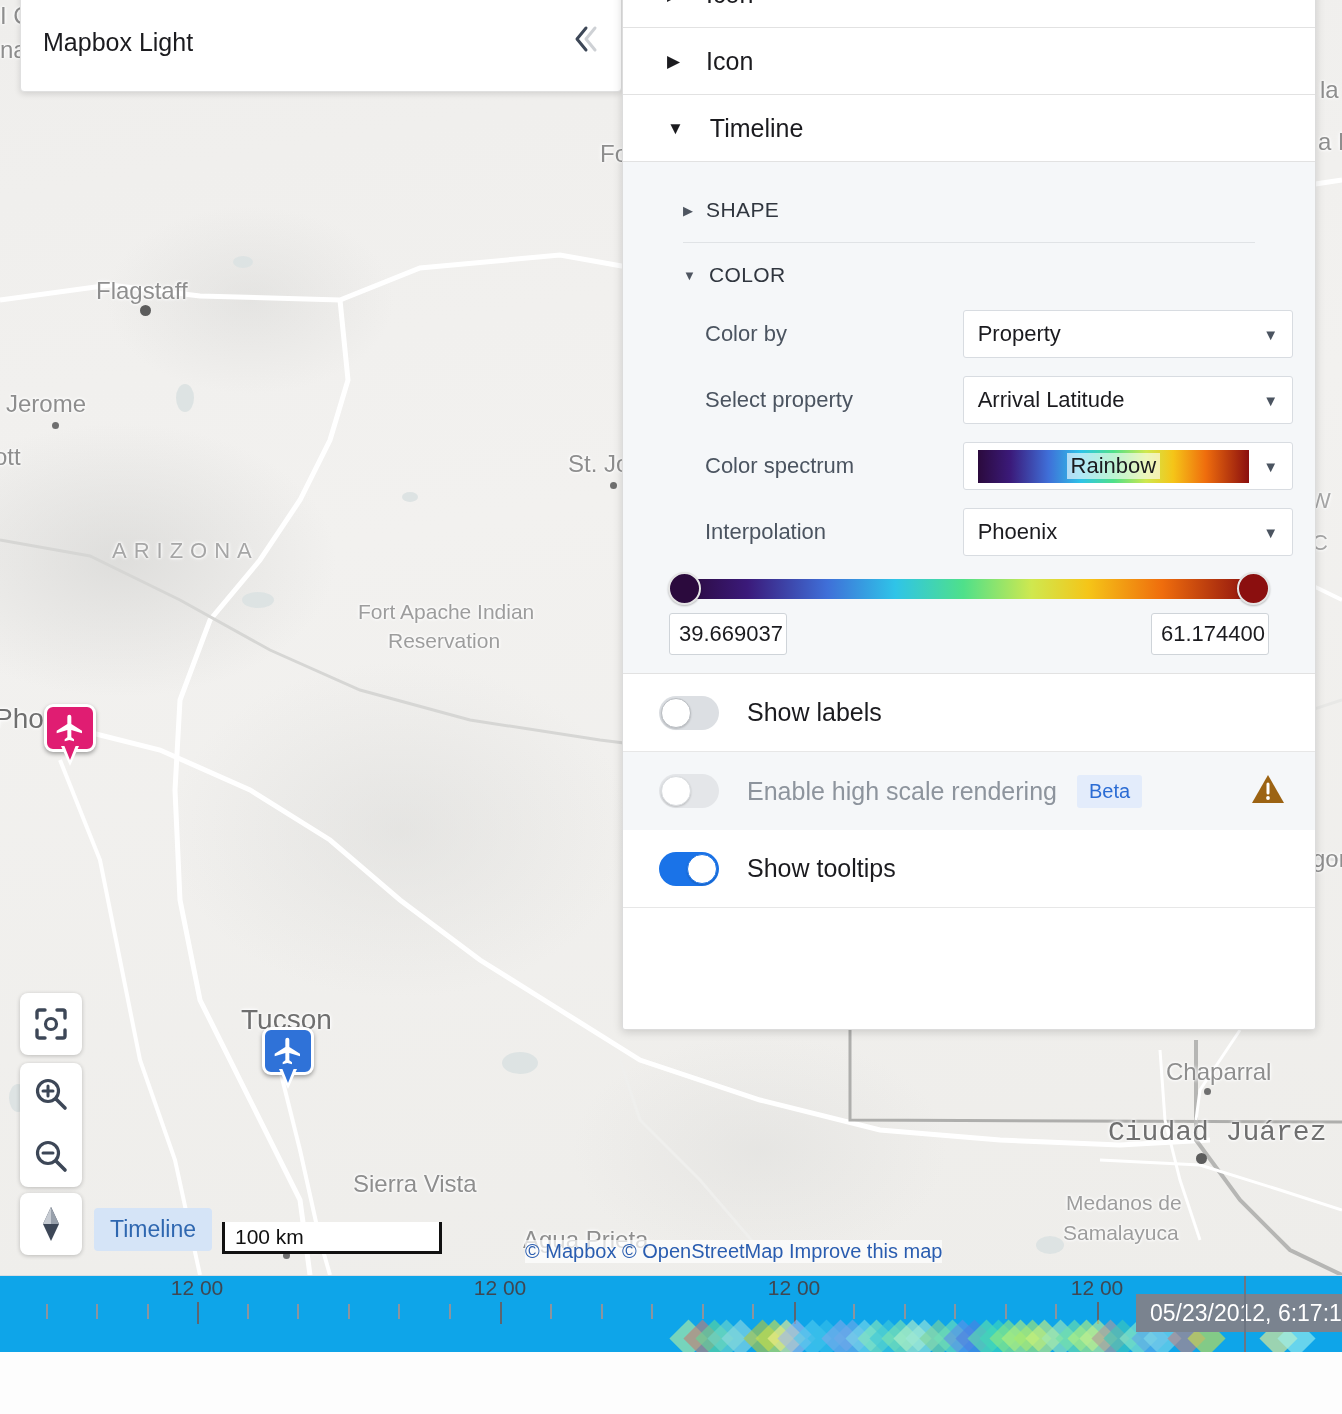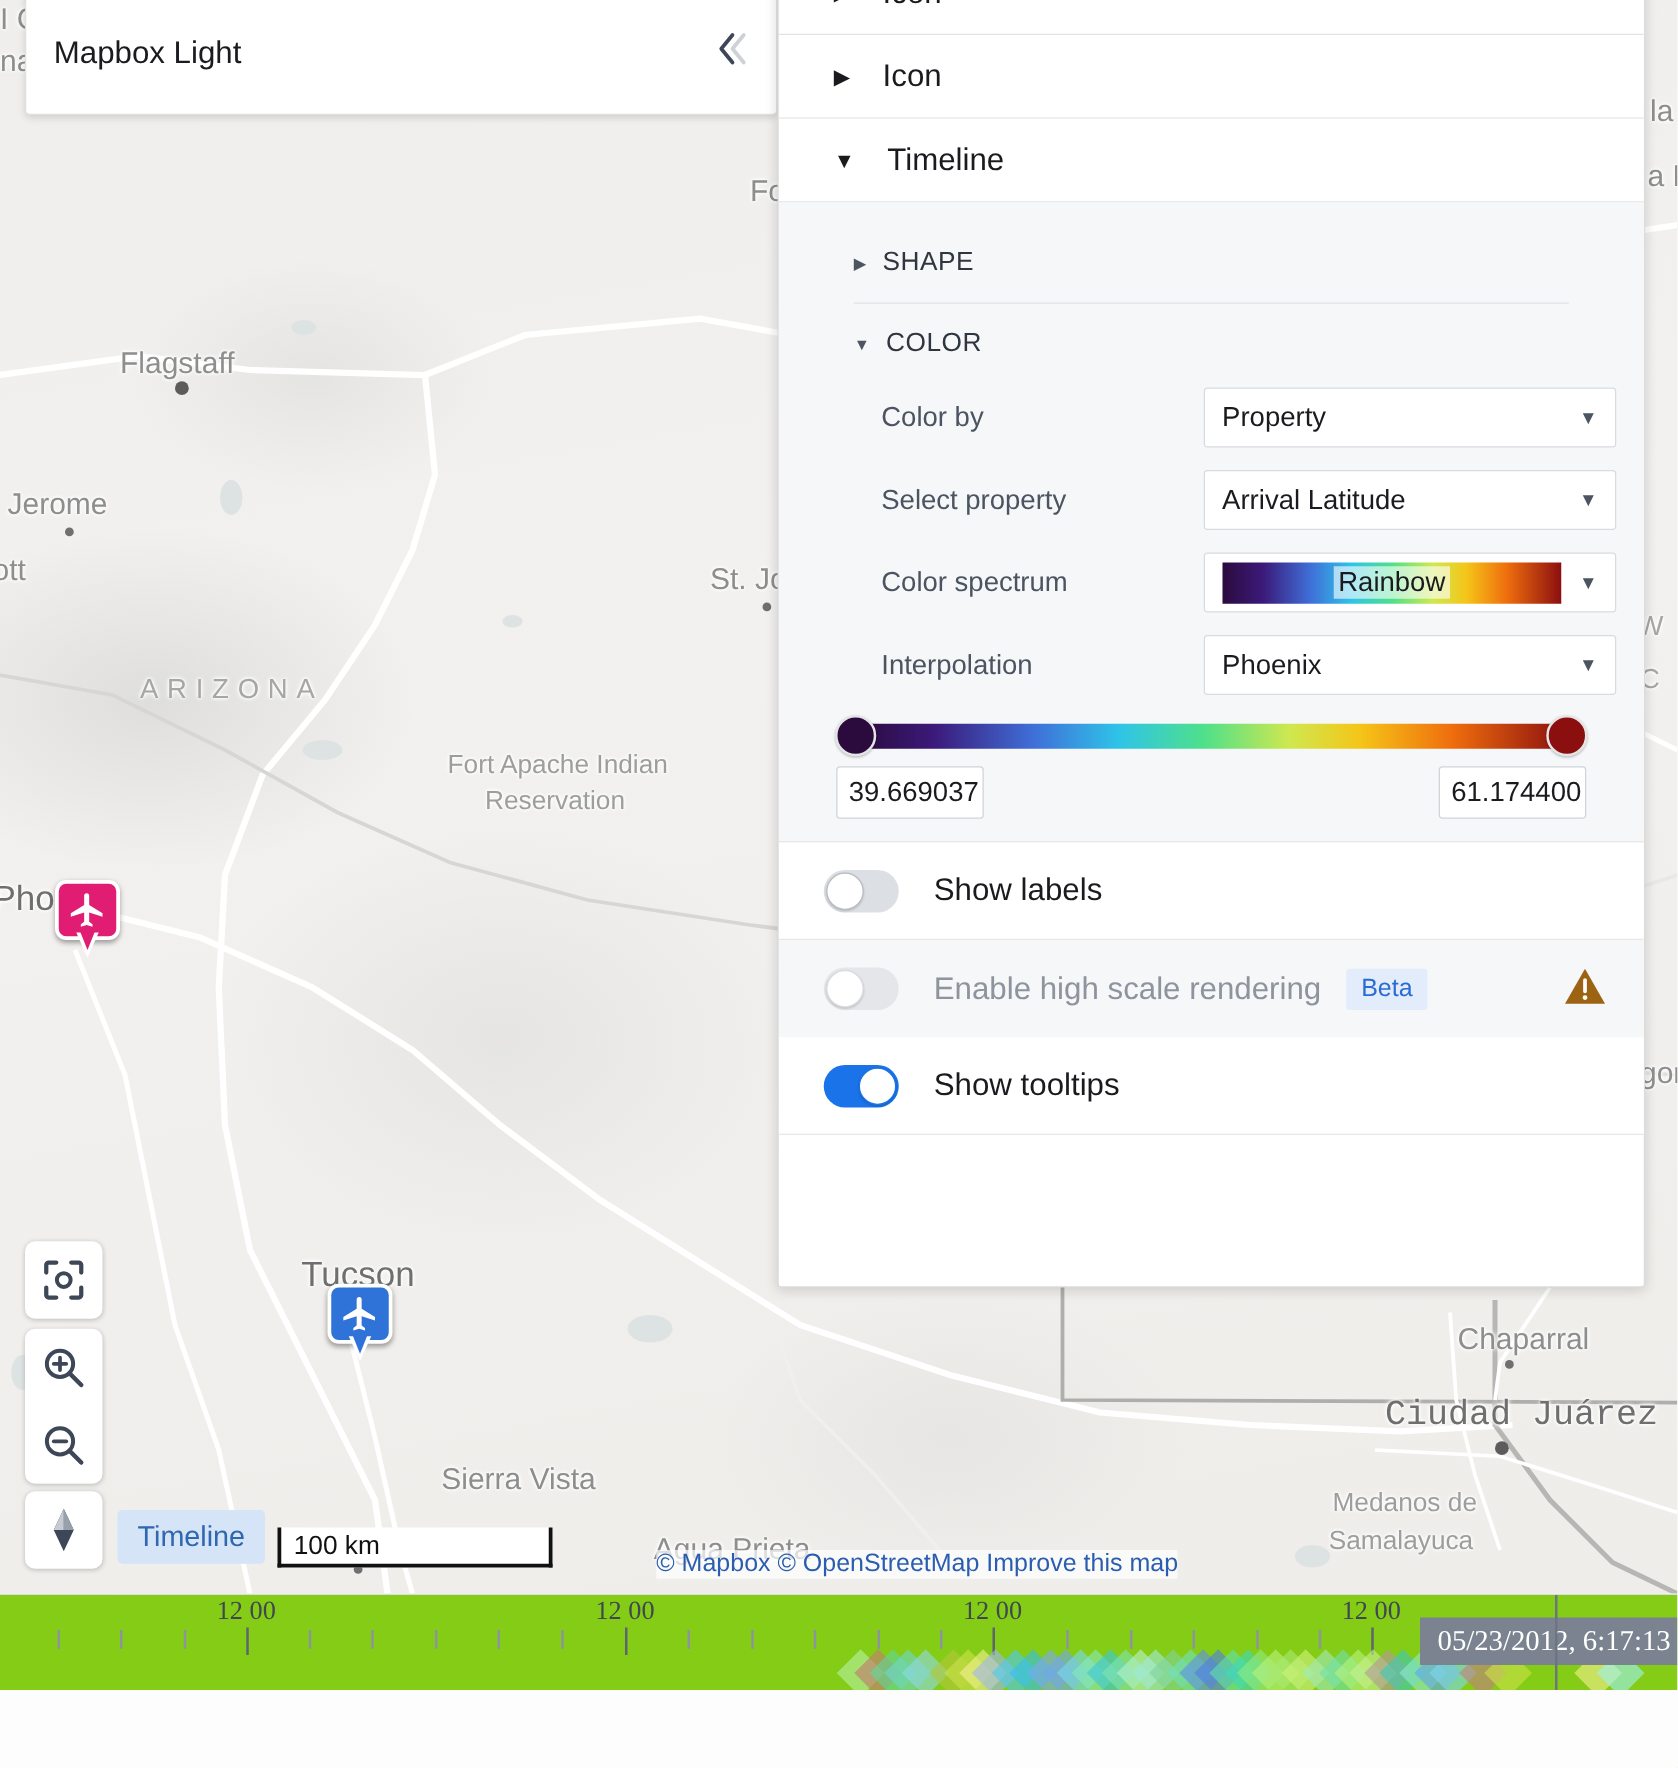--- a/index.html
+++ b/index.html
@@ -331,23 +331,22 @@
     border: 1px solid #b9bec5;
     background: #fff;
     display: flex; align-items: center;
     padding: 0 18px;
     font-size: 24px; font-weight: bold; color: #1b1b1f;
     white-space: nowrap; overflow: hidden;
   }
   .ruler {
     position: relative;
     height: 76px;
-    background: #84cc16;
+    background: #0ea5e9;
     overflow: hidden;
-    font-family: Liberation Serif, serif;
   }
   .tick {
     position: absolute; top: 28px;
     width: 2px; height: 15px; background: #8d949d;
   }
   .tick.major { top: 26px; height: 22px; background: #5d6570; }
   .tick-label {
     position: absolute; top: 0px;
     font-size: 21px; color: #3f4752;
     transform: translateX(-50%);

